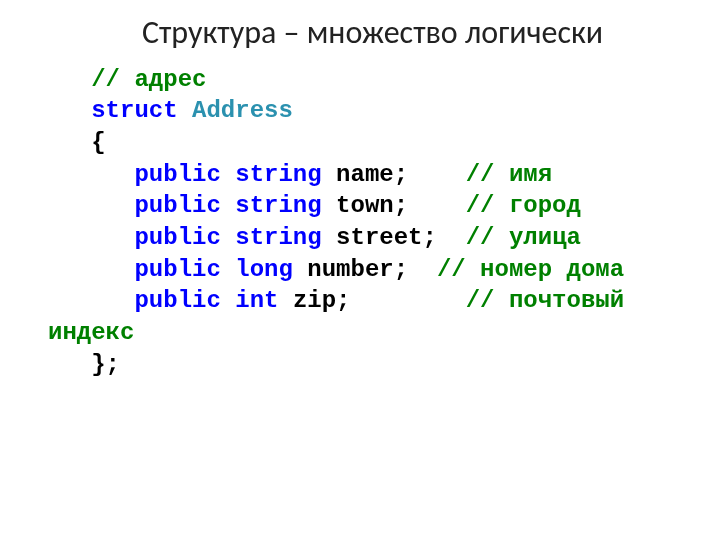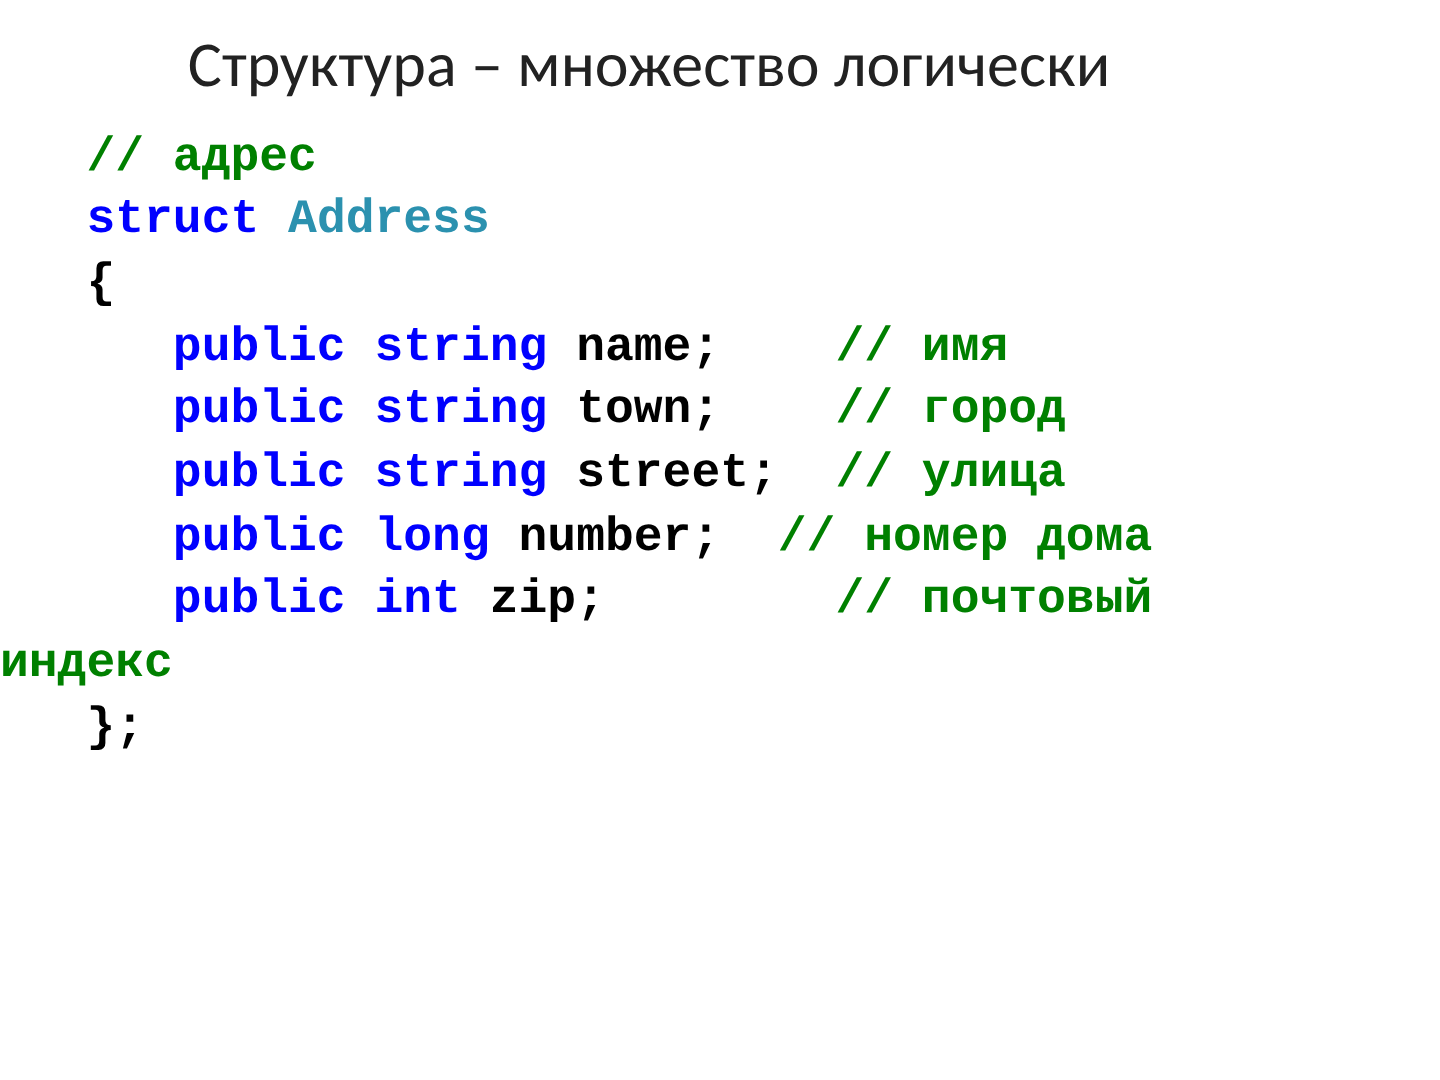--- a/index.html
+++ b/index.html
@@ -10,20 +10,21 @@
     background: #fff;
     font-family: Calibri, Arial, sans-serif;
     color: #000;
     overflow: hidden;
   }
   .slide {
     width: 649px;
     height: 540px;
     position: relative;
     box-sizing: border-box;
+    margin-left: 48px;
   }
   .title {
     text-align: center;
     font-size: 32px;
     font-weight: 400;
     color: #222;
     padding: 14px 30px 8px 30px;
     line-height: 1.18;
   }
   .code {

